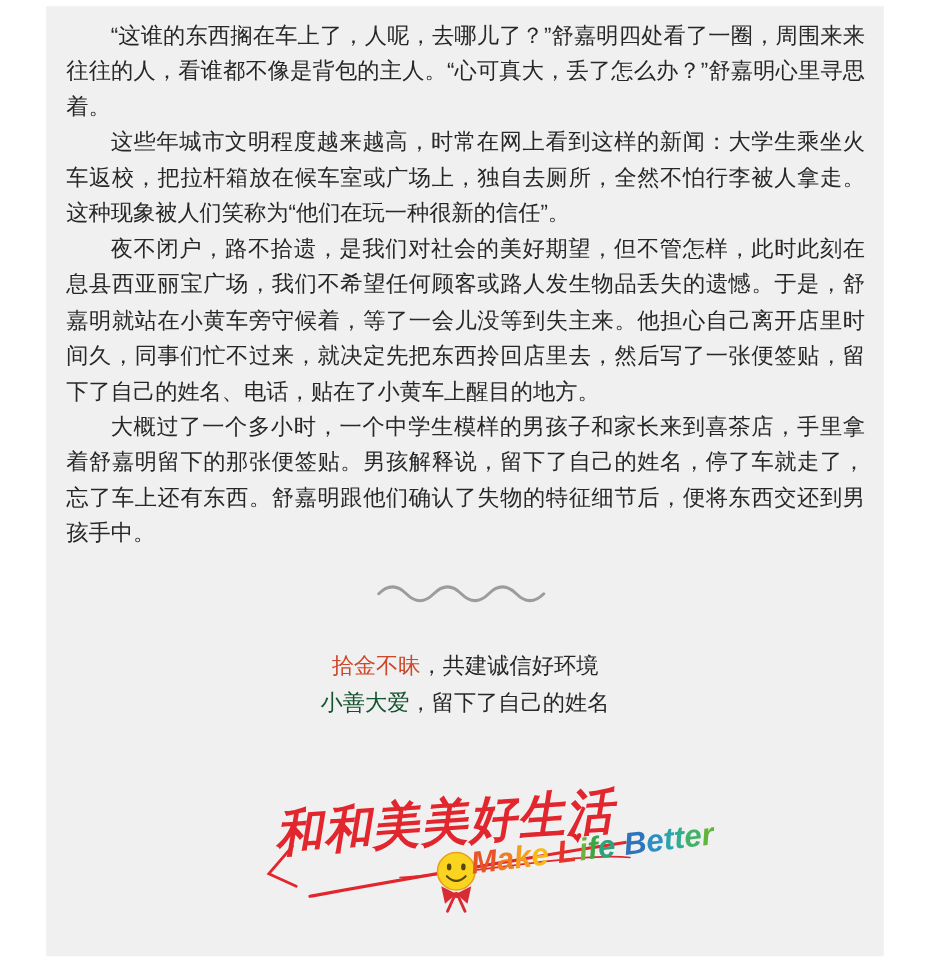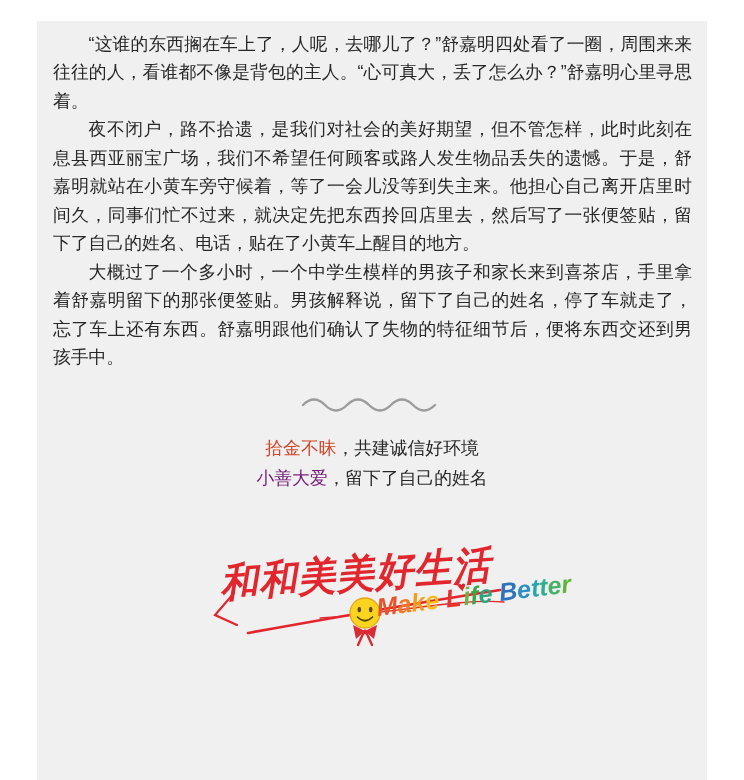--- a/index.html
+++ b/index.html
@@ -1,30 +1,30 @@
 <!DOCTYPE html>
 <html><head>
 <meta charset="utf-8">
 <style>
   html,body{margin:0;padding:0;}
   body{
     width:744px;height:780px;background:#ffffff;overflow:hidden;
     font-family:"Liberation Sans",sans-serif;position:relative;
   }
   .card{
-    position:absolute;left:37px;top:21px;width:670px;height:760px;
+    position:absolute;left:37px;top:5px;width:670px;height:760px;
     background:#f0f0f1;
   }
   .article{padding:9px 15px 0 16px;}
   .article p{
     margin:0;font-size:17.8px;line-height:28.45px;color:#272727;
     text-align:justify;text-indent:2em;word-break:break-all;
   }
   .divider-wrap{text-align:center;margin-top:20px;height:26px;}
-  .slogans{margin-top:16px;text-align:center;}
+  .slogans{margin-top:30px;text-align:center;}
   .slogan-line{font-size:17.8px;line-height:30px;color:#272727;}
   .signature{position:relative;width:340px;height:140px;margin:28px auto 0;}
   .signature svg{position:absolute;left:0;top:0;}
   .tagline{
     position:absolute;left:175px;top:72px;width:175px;
     transform:rotate(-7deg);transform-origin:left center;
     font-style:italic;font-weight:bold;font-size:25px;line-height:28px;
     letter-spacing:0px;
   }
   .tagline span{display:inline;white-space:pre;}
@@ -32,36 +32,37 @@
     font-size:14px;position:relative;top:-14px;margin:0 -4px 0 -2px;font-style:normal;
   }
 </style>
 </head>
 <body>
 
 <div class="card">
 
   <div class="article">
     <p>“这谁的东西搁在车上了，人呢，去哪儿了？”舒嘉明四处看了一圈，周围来来往往的人，看谁都不像是背包的主人。“心可真大，丢了怎么办？”舒嘉明心里寻思着。</p>
+    <p>这些年城市文明程度越来越高，时常在网上看到这样的新闻：大学生乘坐火车返校，把拉杆箱放在候车室或广场上，独自去厕所，全然不怕行李被人拿走。这种现象被人们笑称为“他们在玩一种很新的信任”。</p>
     <p>夜不闭户，路不拾遗，是我们对社会的美好期望，但不管怎样，此时此刻在息县西亚丽宝广场，我们不希望任何顾客或路人发生物品丢失的遗憾。于是，舒嘉明就站在小黄车旁守候着，等了一会儿没等到失主来。他担心自己离开店里时间久，同事们忙不过来，就决定先把东西拎回店里去，然后写了一张便签贴，留下了自己的姓名、电话，贴在了小黄车上醒目的地方。</p>
     <p>大概过了一个多小时，一个中学生模样的男孩子和家长来到喜茶店，手里拿着舒嘉明留下的那张便签贴。男孩解释说，留下了自己的姓名，停了车就走了，忘了车上还有东西。舒嘉明跟他们确认了失物的特征细节后，便将东西交还到男孩手中。</p>
   </div>
 
   <div class="divider-wrap">
     <svg width="150" height="26" viewBox="0 0 150 26">
       <path d="M6,14 q11,-11 22,0 q11,11 22,0 q11,-11 22,0 q11,11 22,0 q11,-11 22,0 q11,11 22,0" fill="none" stroke-width="2.4" stroke-linecap="round" stroke="#9c9c9c"></path>
     </svg>
   </div>
 
   <div class="slogans">
     <div class="slogan-line">
       <span class="sl-hl" style="color: rgb(207, 71, 41);">拾金不昧</span><span>，共建诚信好环境</span>
     </div>
     <div class="slogan-line">
-      <span class="sl-hl" style="color: #701a75;">小善大爱</span><span>，留下了自己的姓名</span>
+      <span class="sl-hl" style="color: #14532d;">小善大爱</span><span>，留下了自己的姓名</span>
     </div>
   </div>
 
   <div class="signature">
     <svg width="340" height="140" viewBox="0 0 340 140">
 
       <text x="18" y="66" font-size="40" font-weight="bold" font-style="italic" font-family="'DejaVu Sans', sans-serif" letter-spacing="1" textLength="272" lengthAdjust="spacingAndGlyphs" transform="rotate(-4 160 60)" fill="#e2262d">和和美美好生活</text>
 
       <path d="M32,72 L13,94 L35,104" fill="none" stroke-width="2.2" stroke-linecap="round" stroke="#e2262d"></path>
 

